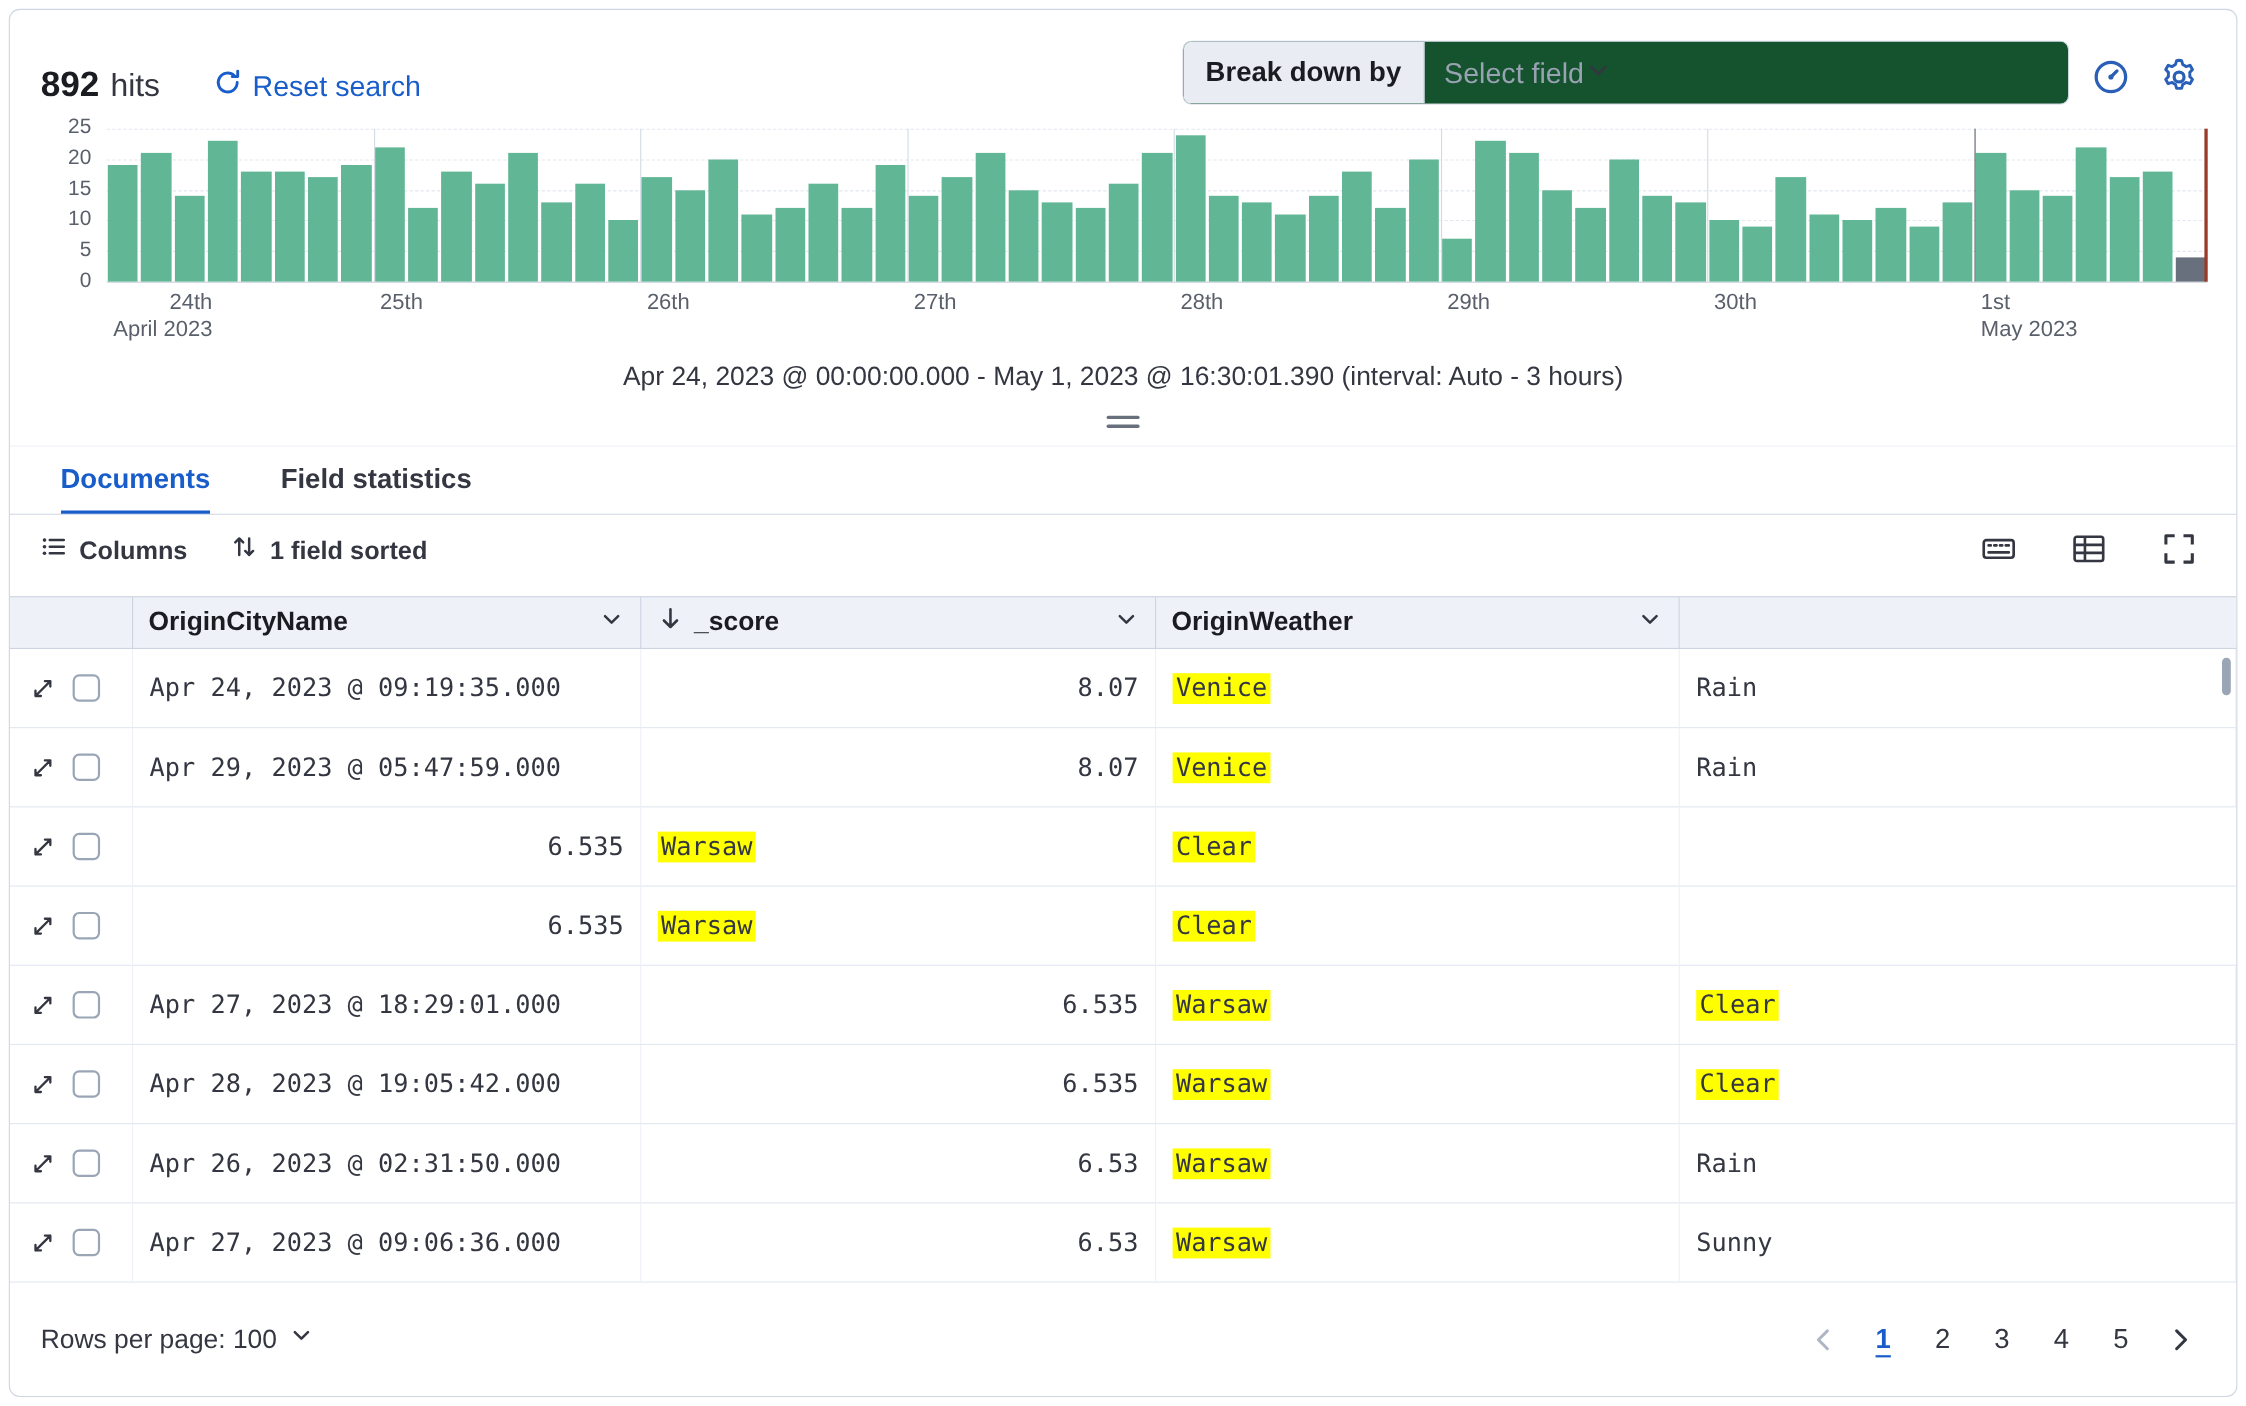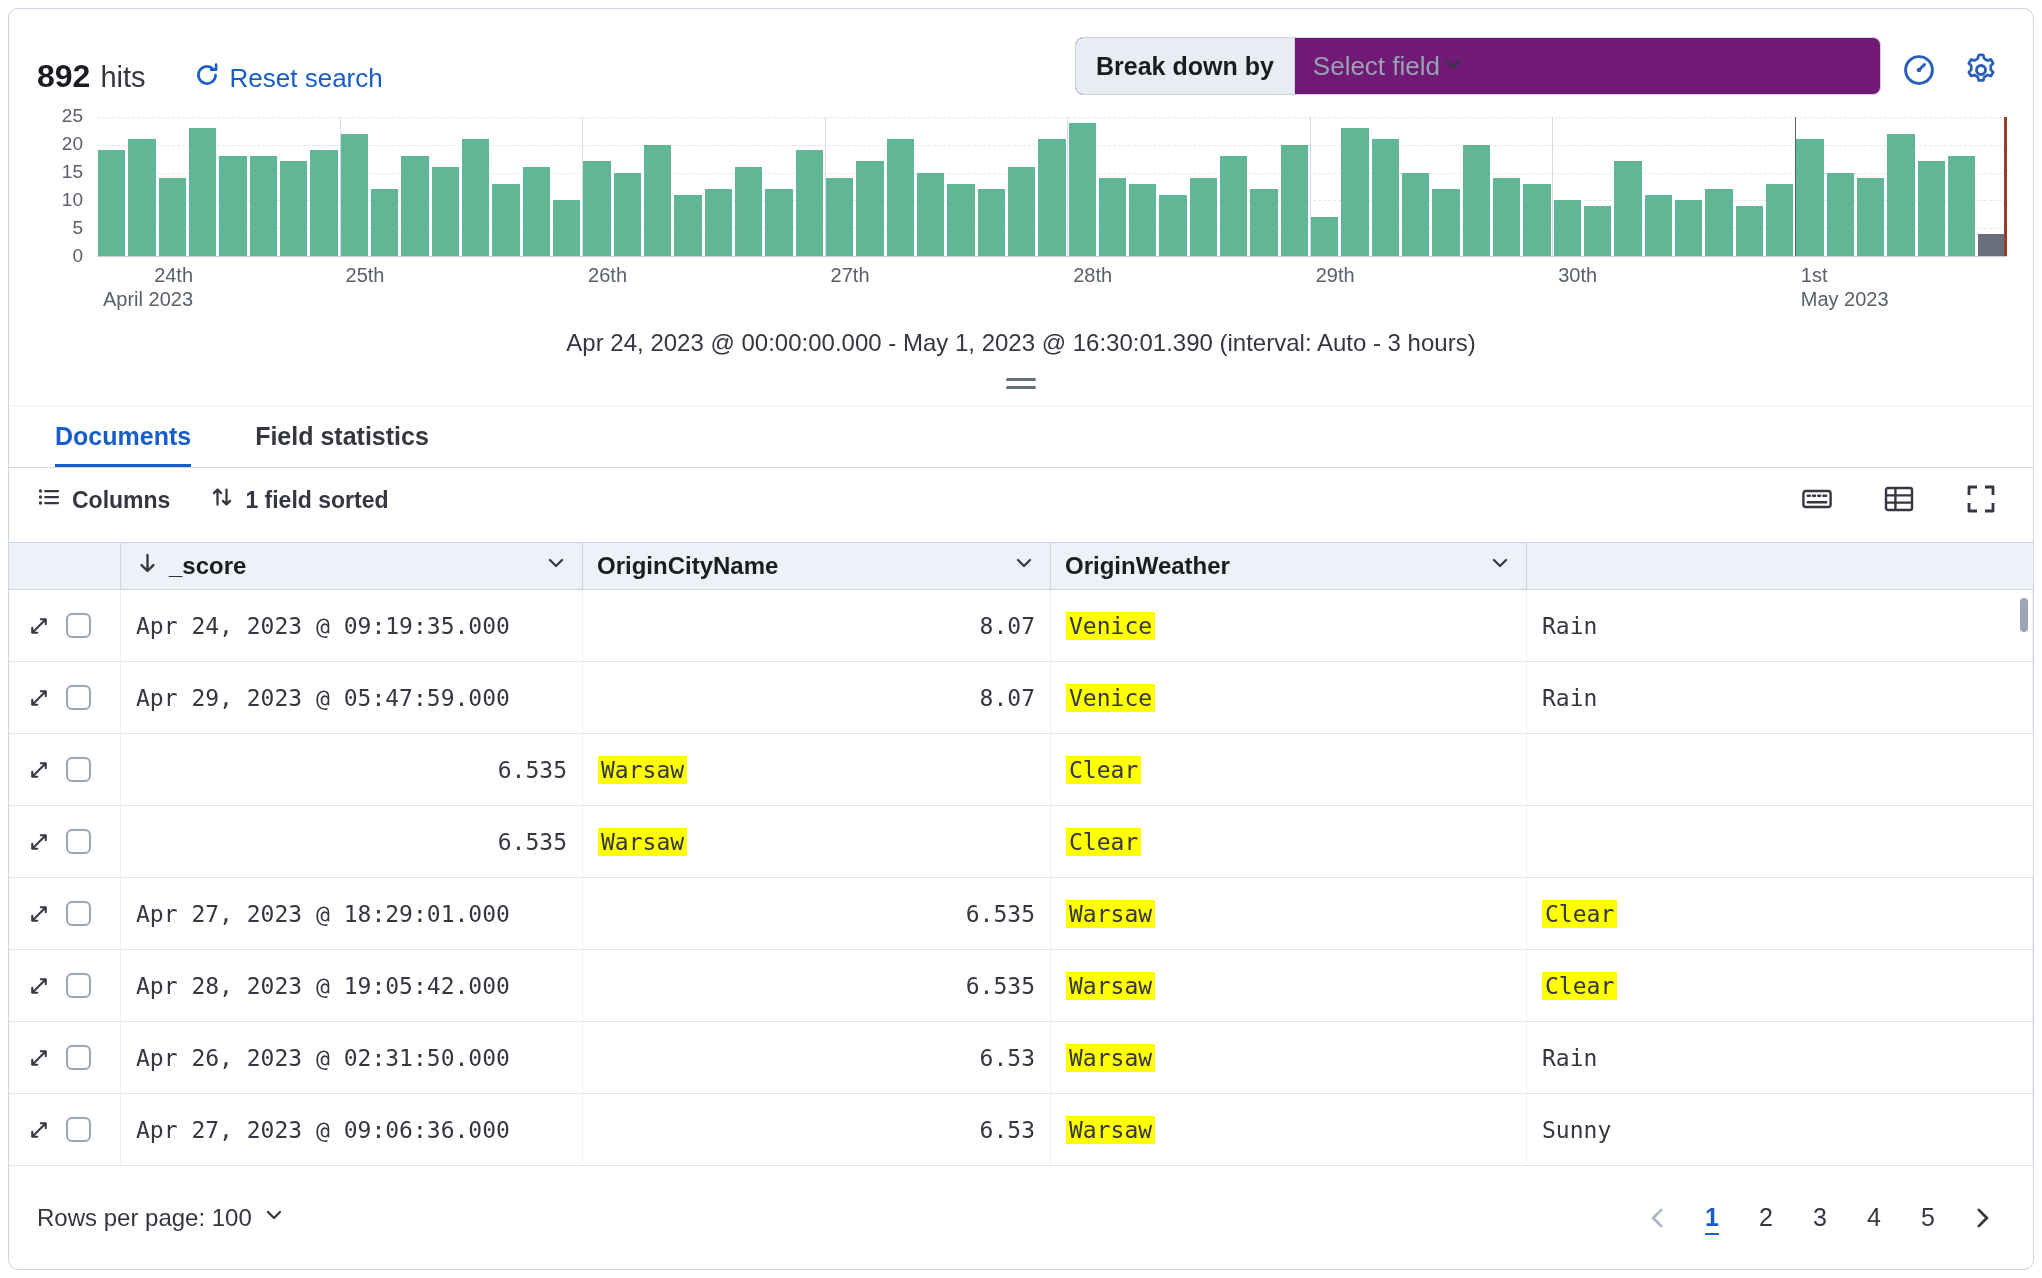--- a/index.html
+++ b/index.html
@@ -13,21 +13,21 @@
   
   .top-panel { padding-top: 20px; }
   .hdr { height: 66px; display: flex; align-items: flex-end; padding: 0 28px; }
   .hits { display: flex; align-items: baseline; gap: 10px; }
   .hits-num { font-size: 32px; font-weight: 700; color: #1a1c21; }
   .hits-word { font-size: 29px; color: #343741; }
   .reset { display: flex; align-items: center; gap: 10px; margin-left: 48px;
            color: #185dc9; font-size: 26px; font-weight: 500; cursor: pointer; }
   .spacer { flex: 1; }
   .breakdown { display: flex; align-items: stretch; height: 58px; width: 806px;
-               border: 1px solid #ccd4e0; border-radius: 8px; overflow: hidden; background: #701a75; }
+               border: 1px solid #ccd4e0; border-radius: 8px; overflow: hidden; background: #14532d; }
   .bd-label { background: #e9edf3; display: flex; align-items: center; padding: 0 20px;
               font-size: 25px; font-weight: 600; color: #1a1c21; border-right: 1px solid #ccd4e0; }
   .bd-select { flex: 1; display: flex; align-items: center; padding: 0 18px; cursor: pointer; }
   .bd-ph { color: #98a2b3; font-size: 26px; }
   .bd-select svg { margin-left: auto; }
   .icon-btn { background: none; border: none; cursor: pointer; width: 48px; height: 48px;
               display: flex; align-items: center; justify-content: center; margin-left: 14px; }
 
   
   .chart { display: flex; margin: 22px 26px 0 10px; height: 140px; }
@@ -323,35 +323,35 @@
               </svg>
           </span>
         </button>
       </div>
     </div>
 
     <div class="tablewrap">
       <div class="tgrid thead">
         <div class="th ctrl"></div>
         <div class="th">
+          <span>OriginCityName</span>
+          <span class="flex1"></span>
+          <span>
+            <svg width="24" height="24" viewBox="0 0 16 16">
+                <path d="M4 6l4 4 4-4" fill="none" stroke="#343741" stroke-width="1.5" stroke-linecap="round" stroke-linejoin="round"></path>
+              </svg>
+          </span>
+        </div>
+        <div class="th">
           <span>
             <svg width="25" height="25" viewBox="0 0 16 16">
                 <path d="M8 2.5v10M4.2 9L8 12.8 11.8 9" fill="none" stroke="#343741" stroke-width="1.5" stroke-linecap="round" stroke-linejoin="round"></path>
               </svg>
           </span>
           <span>_score</span>
-          <span class="flex1"></span>
-          <span>
-            <svg width="24" height="24" viewBox="0 0 16 16">
-                <path d="M4 6l4 4 4-4" fill="none" stroke="#343741" stroke-width="1.5" stroke-linecap="round" stroke-linejoin="round"></path>
-              </svg>
-          </span>
-        </div>
-        <div class="th">
-          <span>OriginCityName</span>
           <span class="flex1"></span>
           <span>
             <svg width="24" height="24" viewBox="0 0 16 16">
                 <path d="M4 6l4 4 4-4" fill="none" stroke="#343741" stroke-width="1.5" stroke-linecap="round" stroke-linejoin="round"></path>
               </svg>
           </span>
         </div>
         <div class="th">
           <span>OriginWeather</span>
           <span class="flex1"></span>

